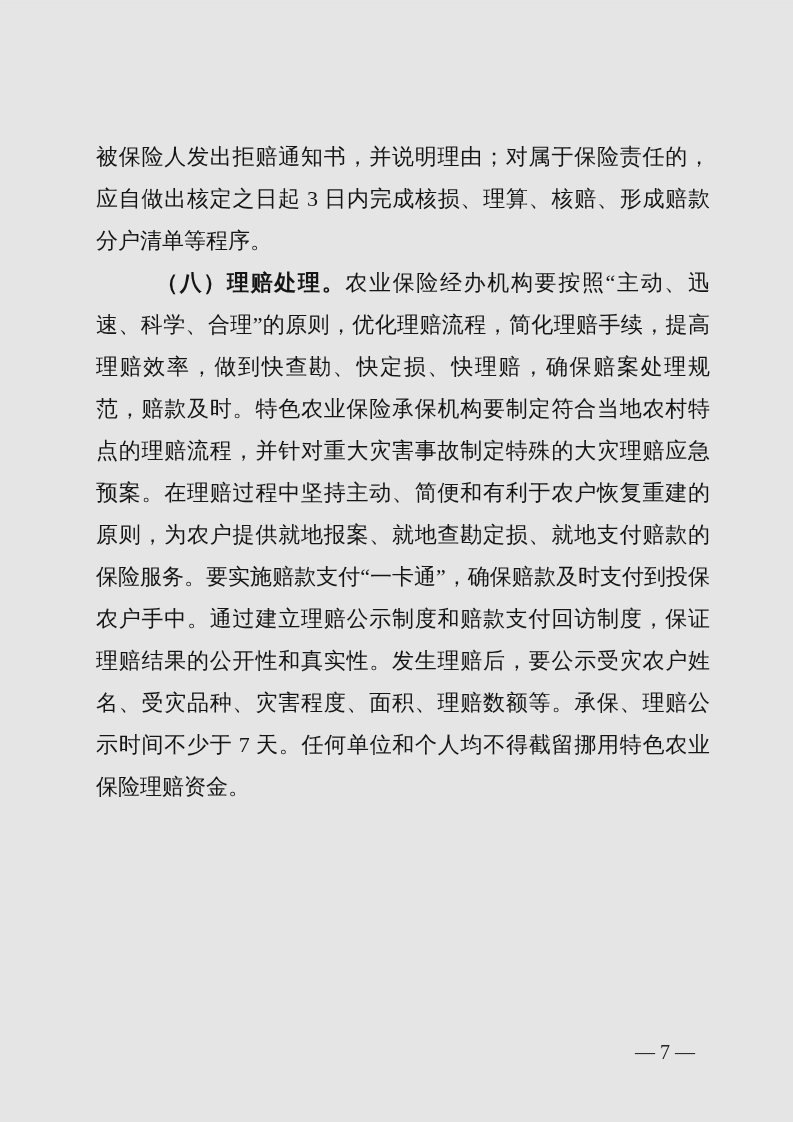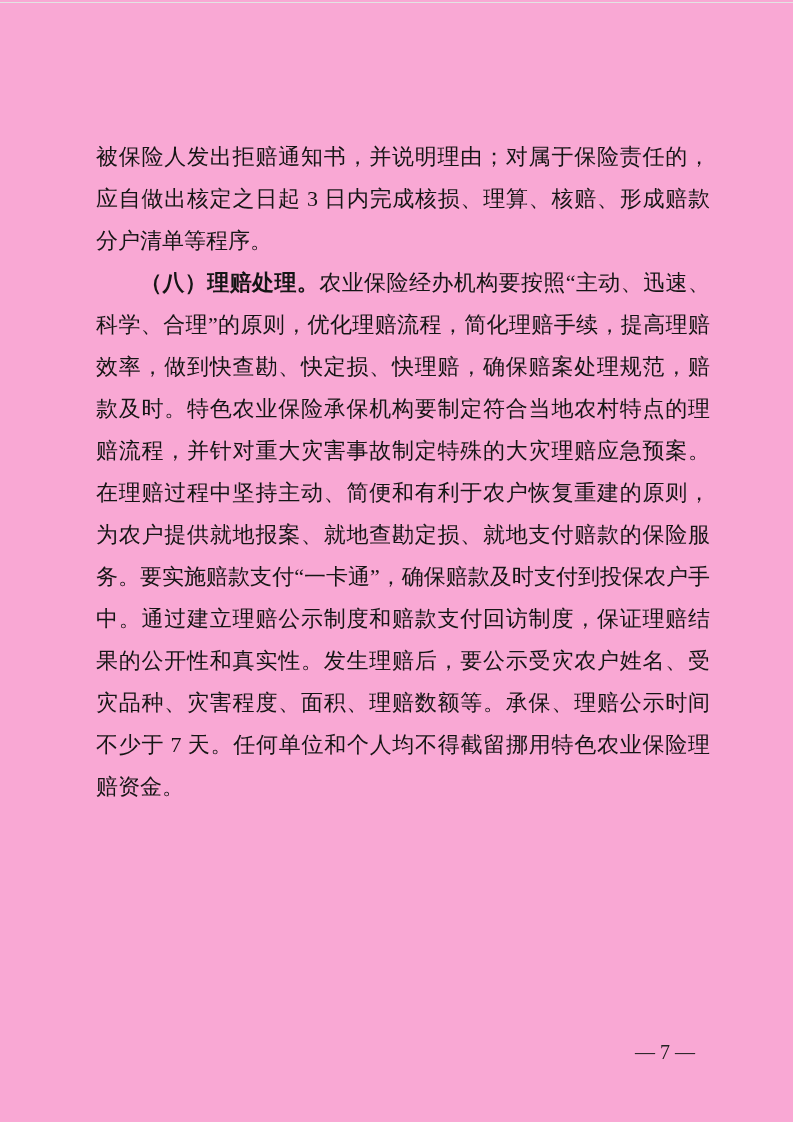--- a/index.html
+++ b/index.html
@@ -4,21 +4,21 @@
 <style>
   html, body {
     margin: 0;
     padding: 0;
     background: #ffffff;
   }
   .page {
     position: relative;
     width: 793px;
     height: 1122px;
-    background: #f9a8d4;
+    background: #e5e5e5;
     overflow: hidden;
     font-family: "Liberation Serif", "DejaVu Serif", serif;
     color: #151515;
   }
   .scan-edge {
     position: absolute;
     top: 2px;
     left: 0;
     width: 100%;
     height: 1px;
@@ -37,20 +37,21 @@
   }
   .body-text p {
     margin: 0;
     padding: 0;
   }
   .para-indent {
     text-indent: 2em;
   }
   .section-lead {
     font-weight: 700;
+    margin-left: 16px;
   }
   .signature-block {
     position: absolute;
     left: 455px;
     top: 822px;
     width: 250px;
     font-size: 22px;
     line-height: 40px;
     text-align: center;
   }

